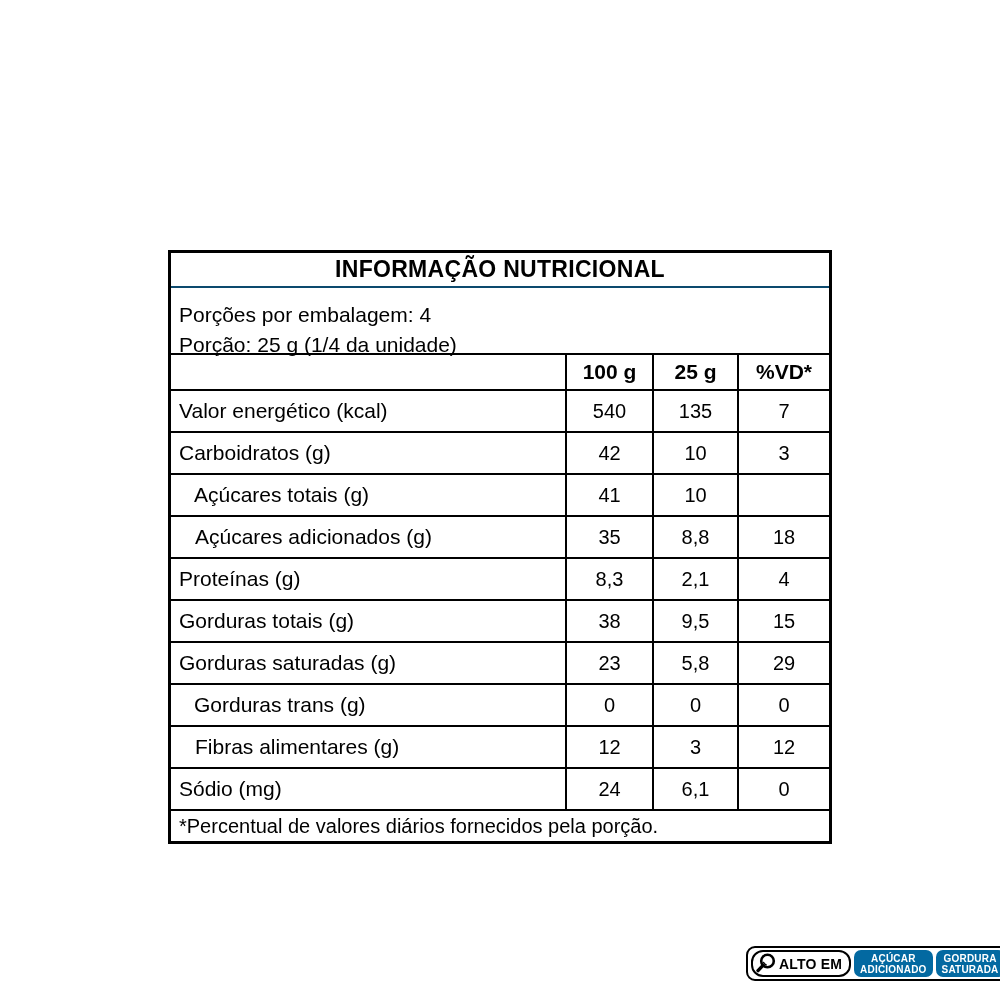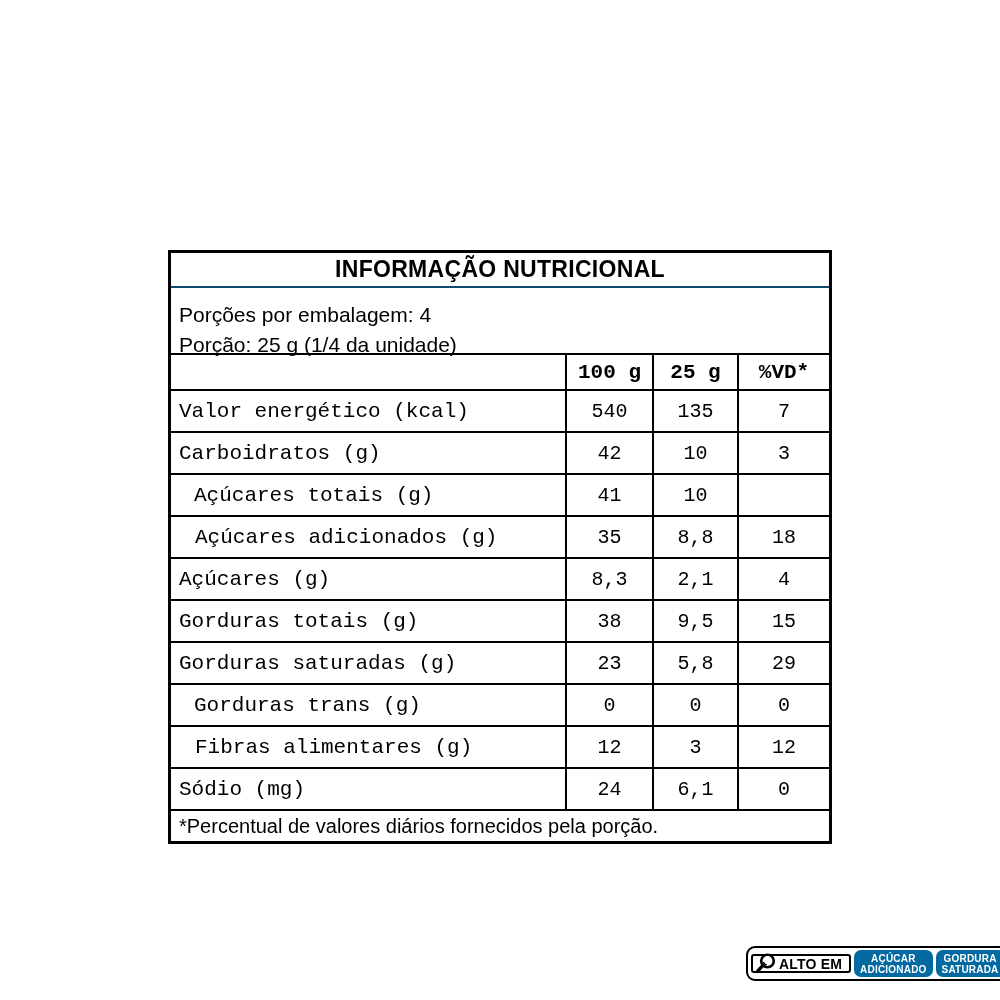--- a/index.html
+++ b/index.html
@@ -45,21 +45,20 @@
     padding: 12px 8px 4px 8px;
     font-size: 21px;
     line-height: 30px;
     box-sizing: border-box;
     height: 67px;
   }
   .grid-row {
     display: grid;
     grid-template-columns: 394px 87px 85px 92px;
     box-sizing: border-box;
-    font-family: Liberation Mono, monospace;
   }
   .grid-row > div {
     box-sizing: border-box;
     display: flex;
     align-items: center;
     overflow: hidden;
   }
   .col-head-row {
     height: 36px;
     border-bottom: 2px solid #000;
@@ -100,23 +99,23 @@
     border: 2px solid #000;
     border-radius: 9px;
     background: #fff;
     display: flex;
     align-items: center;
     padding: 2px 3px;
     gap: 3px;
     box-sizing: border-box;
   }
   .alto-em-pill {
-    height: 19px;
+    height: 27px;
     border: 2px solid #000;
-    border-radius: 3px;
+    border-radius: 12px;
     background: #fff;
     display: flex;
     align-items: center;
     padding: 0 7px 0 1px;
     box-sizing: border-box;
   }
   .alto-em-pill .magnifier {
     width: 24px;
     height: 24px;
     margin-right: 1px;
@@ -186,21 +185,21 @@
     <div class="num-cell">10</div>
     <div class="num-cell"></div>
   </div>
         <div class="grid-row data-row">
     <div class="label-cell" style="padding-left: 24px;">Açúcares adicionados (g)</div>
     <div class="num-cell">35</div>
     <div class="num-cell">8,8</div>
     <div class="num-cell">18</div>
   </div>
         <div class="grid-row data-row">
-    <div class="label-cell" style="padding-left: 8px;">Açúcares (g)</div>
+    <div class="label-cell" style="padding-left: 8px;">Proteínas (g)</div>
     <div class="num-cell">8,3</div>
     <div class="num-cell">2,1</div>
     <div class="num-cell">4</div>
   </div>
         <div class="grid-row data-row">
     <div class="label-cell" style="padding-left: 8px;">Gorduras totais (g)</div>
     <div class="num-cell">38</div>
     <div class="num-cell">9,5</div>
     <div class="num-cell">15</div>
   </div>

